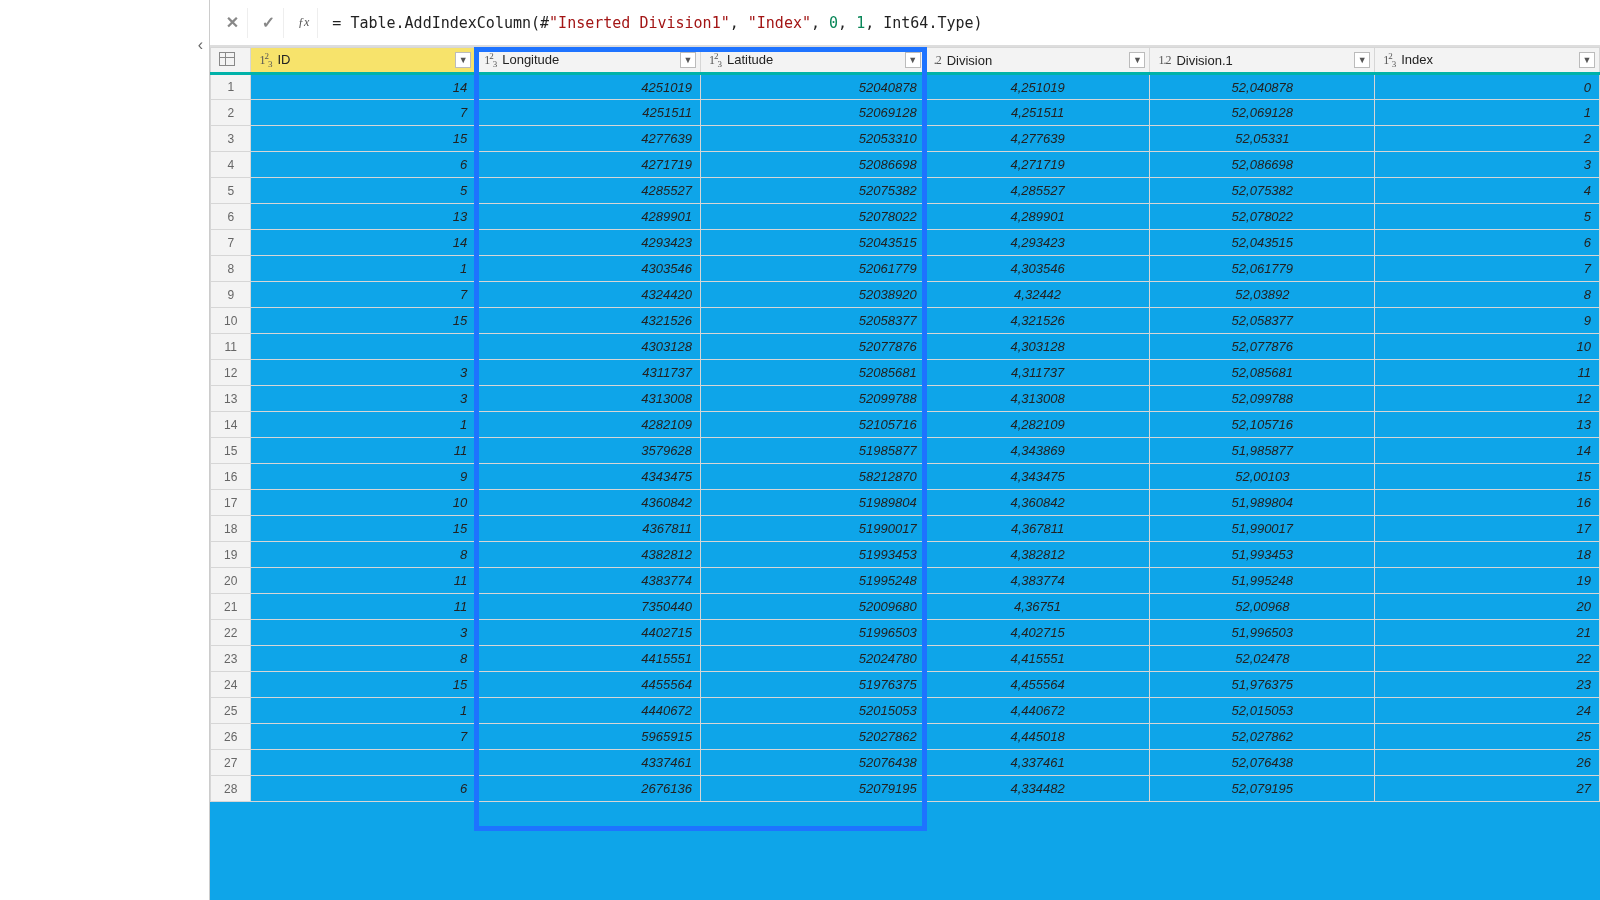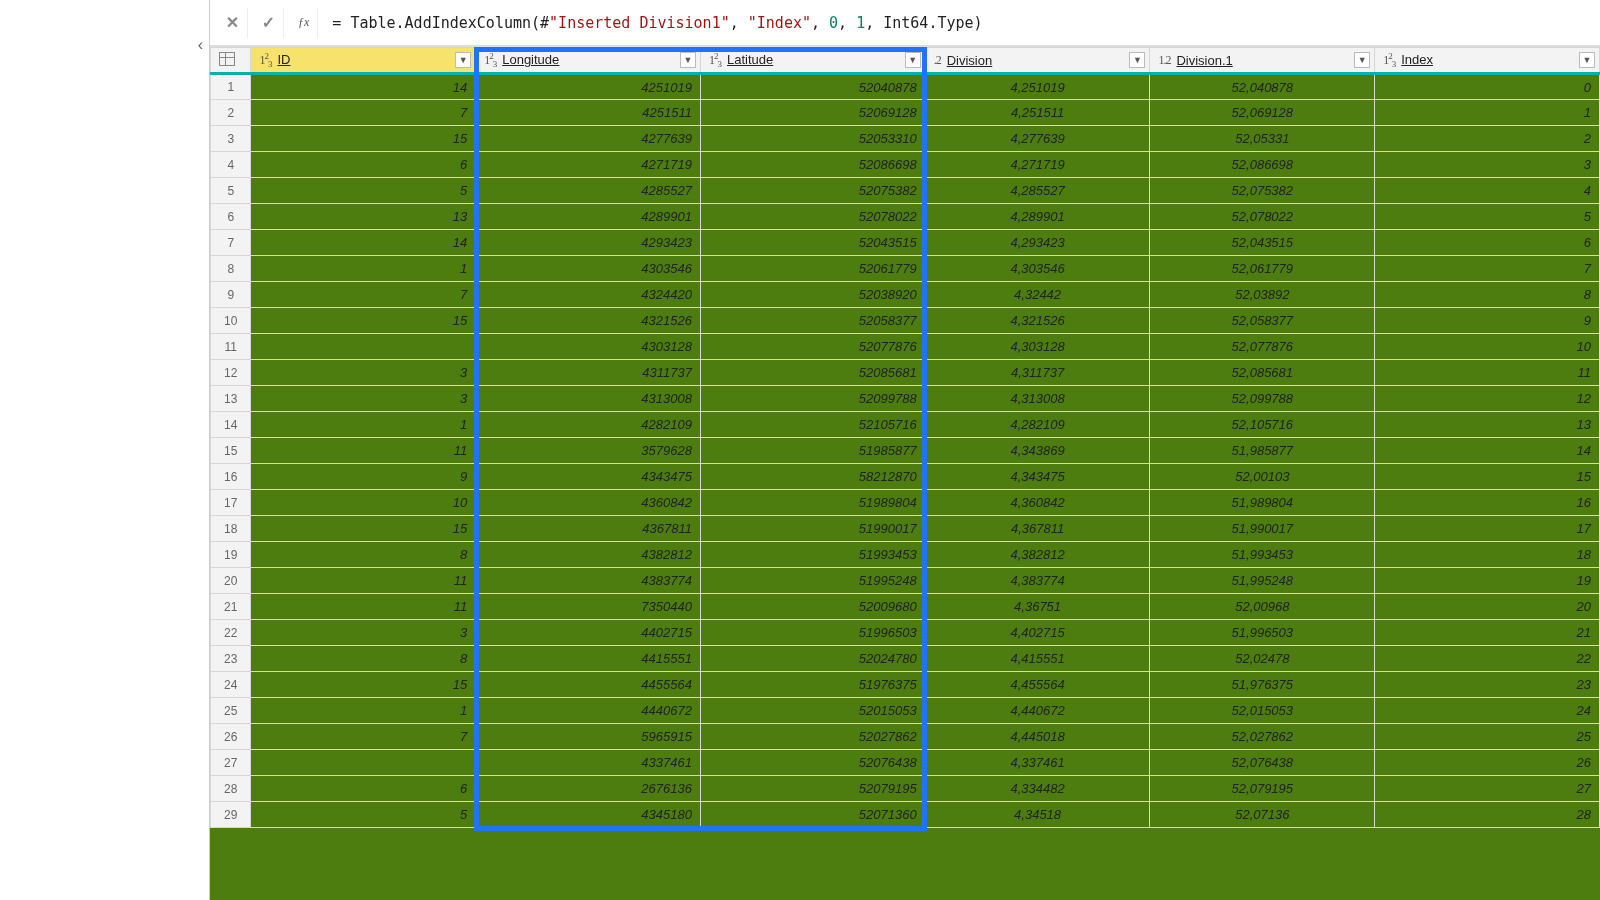--- a/index.html
+++ b/index.html
@@ -76,21 +76,21 @@
     font-size: 15px;
     padding: 4px 8px;
     color: #222;
     background: #fff;
   }
   .formula-input .str { color:#a31515; }
   .formula-input .num { color:#098658; }
   .grid-wrap {
     flex: 1;
     overflow: auto;
-    background: #4d7c0f;
+    background: #0ea5e9;
     position: relative;
     border-top: 1px solid #ddd;
   }
   table.grid {
     border-collapse: collapse;
     table-layout: fixed;
     width: 100%;
     min-width: 1380px;
   }
   table.grid th, table.grid td {
@@ -113,21 +113,21 @@
     gap: 6px;
   }
   th .type-icon {
     font-family: Georgia, serif;
     font-size: 12px;
     color: #555;
     letter-spacing: -1px;
   }
   th .type-icon sup { font-size:9px; }
   th .type-icon sub { font-size:9px; }
-  th .col-name { color:#222;text-decoration:underline; }
+  th .col-name { color:#222; }
   th .dd {
     position: absolute;
     right: 4px;
     top: 50%;
     transform: translateY(-50%);
     width: 16px;
     height: 16px;
     border: 1px solid #bbb;
     background: #fff;
     font-size: 9px;
@@ -490,27 +490,18 @@
             </tr>
             <tr>
               <td class="rownum">28</td>
               <td class="val-int">6</td>
               <td class="val-int">2676136</td>
               <td class="val-int">52079195</td>
               <td class="val-dec">4,334482</td>
               <td class="val-dec">52,079195</td>
               <td class="val-int">27</td>
             </tr>
-            <tr>
-              <td class="rownum">29</td>
-              <td class="val-int">5</td>
-              <td class="val-int">4345180</td>
-              <td class="val-int">52071360</td>
-              <td class="val-dec">4,34518</td>
-              <td class="val-dec">52,07136</td>
-              <td class="val-int">28</td>
-            </tr>
           </tbody>
       </table>
       <div class="highlight-box" id="hl" style="left: 263.703px; top: -0.5px; width: 453.5px; height: 784.5px;"></div>
     </div>
   </div>
 </div>
 
 </body></html>

